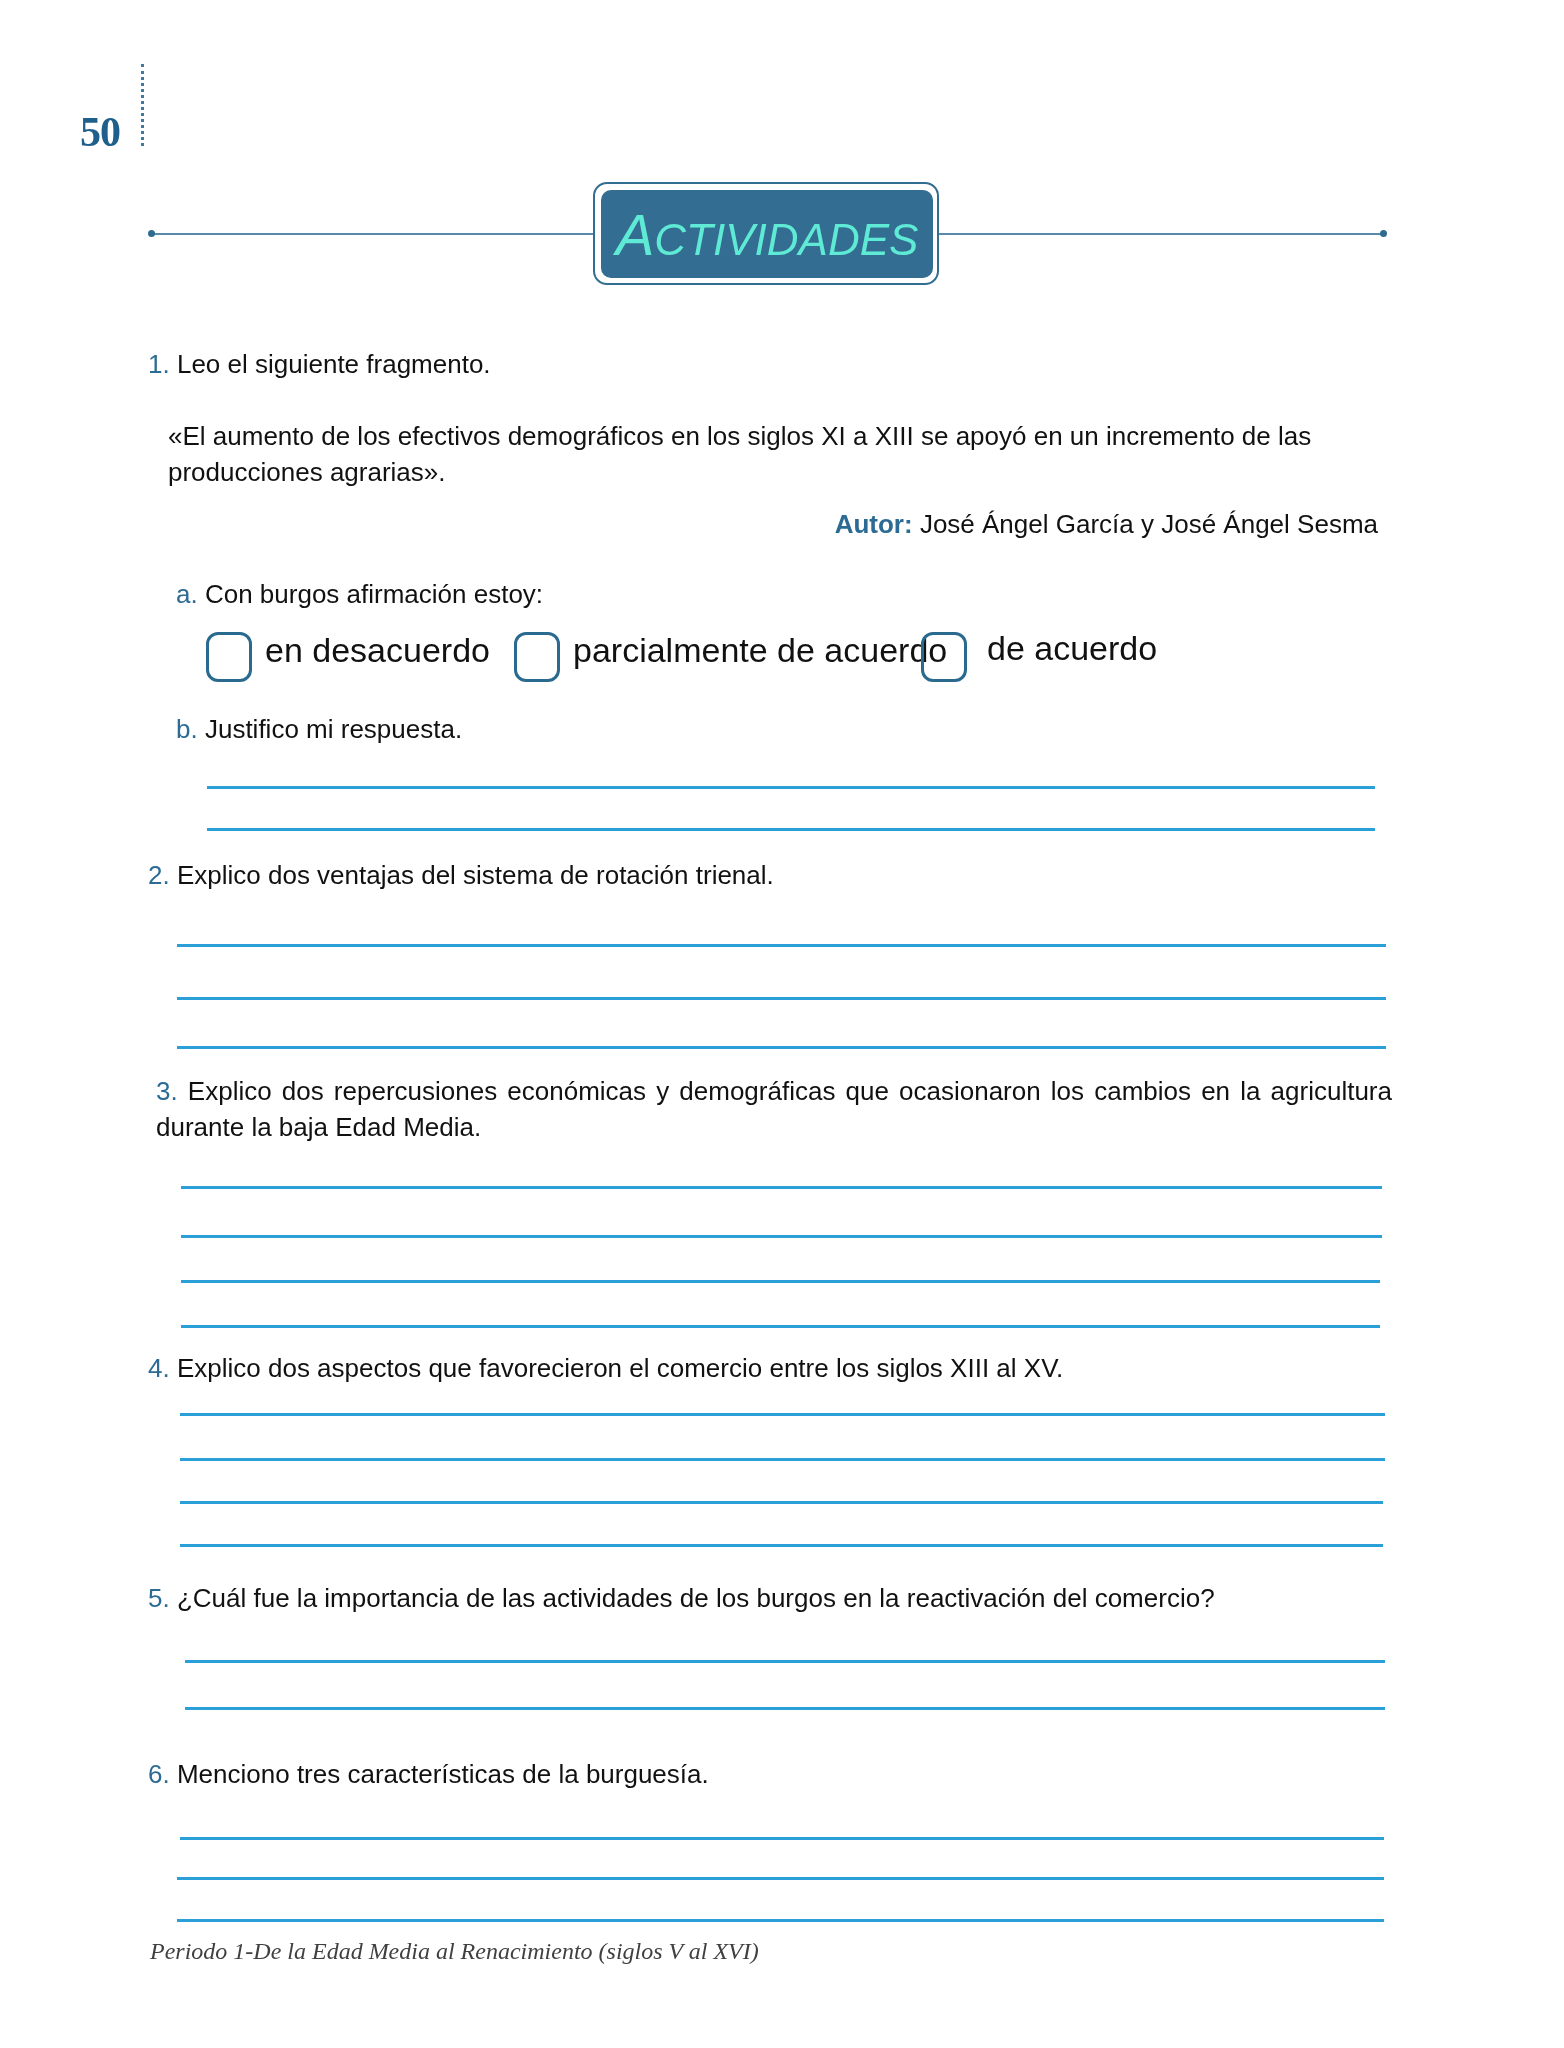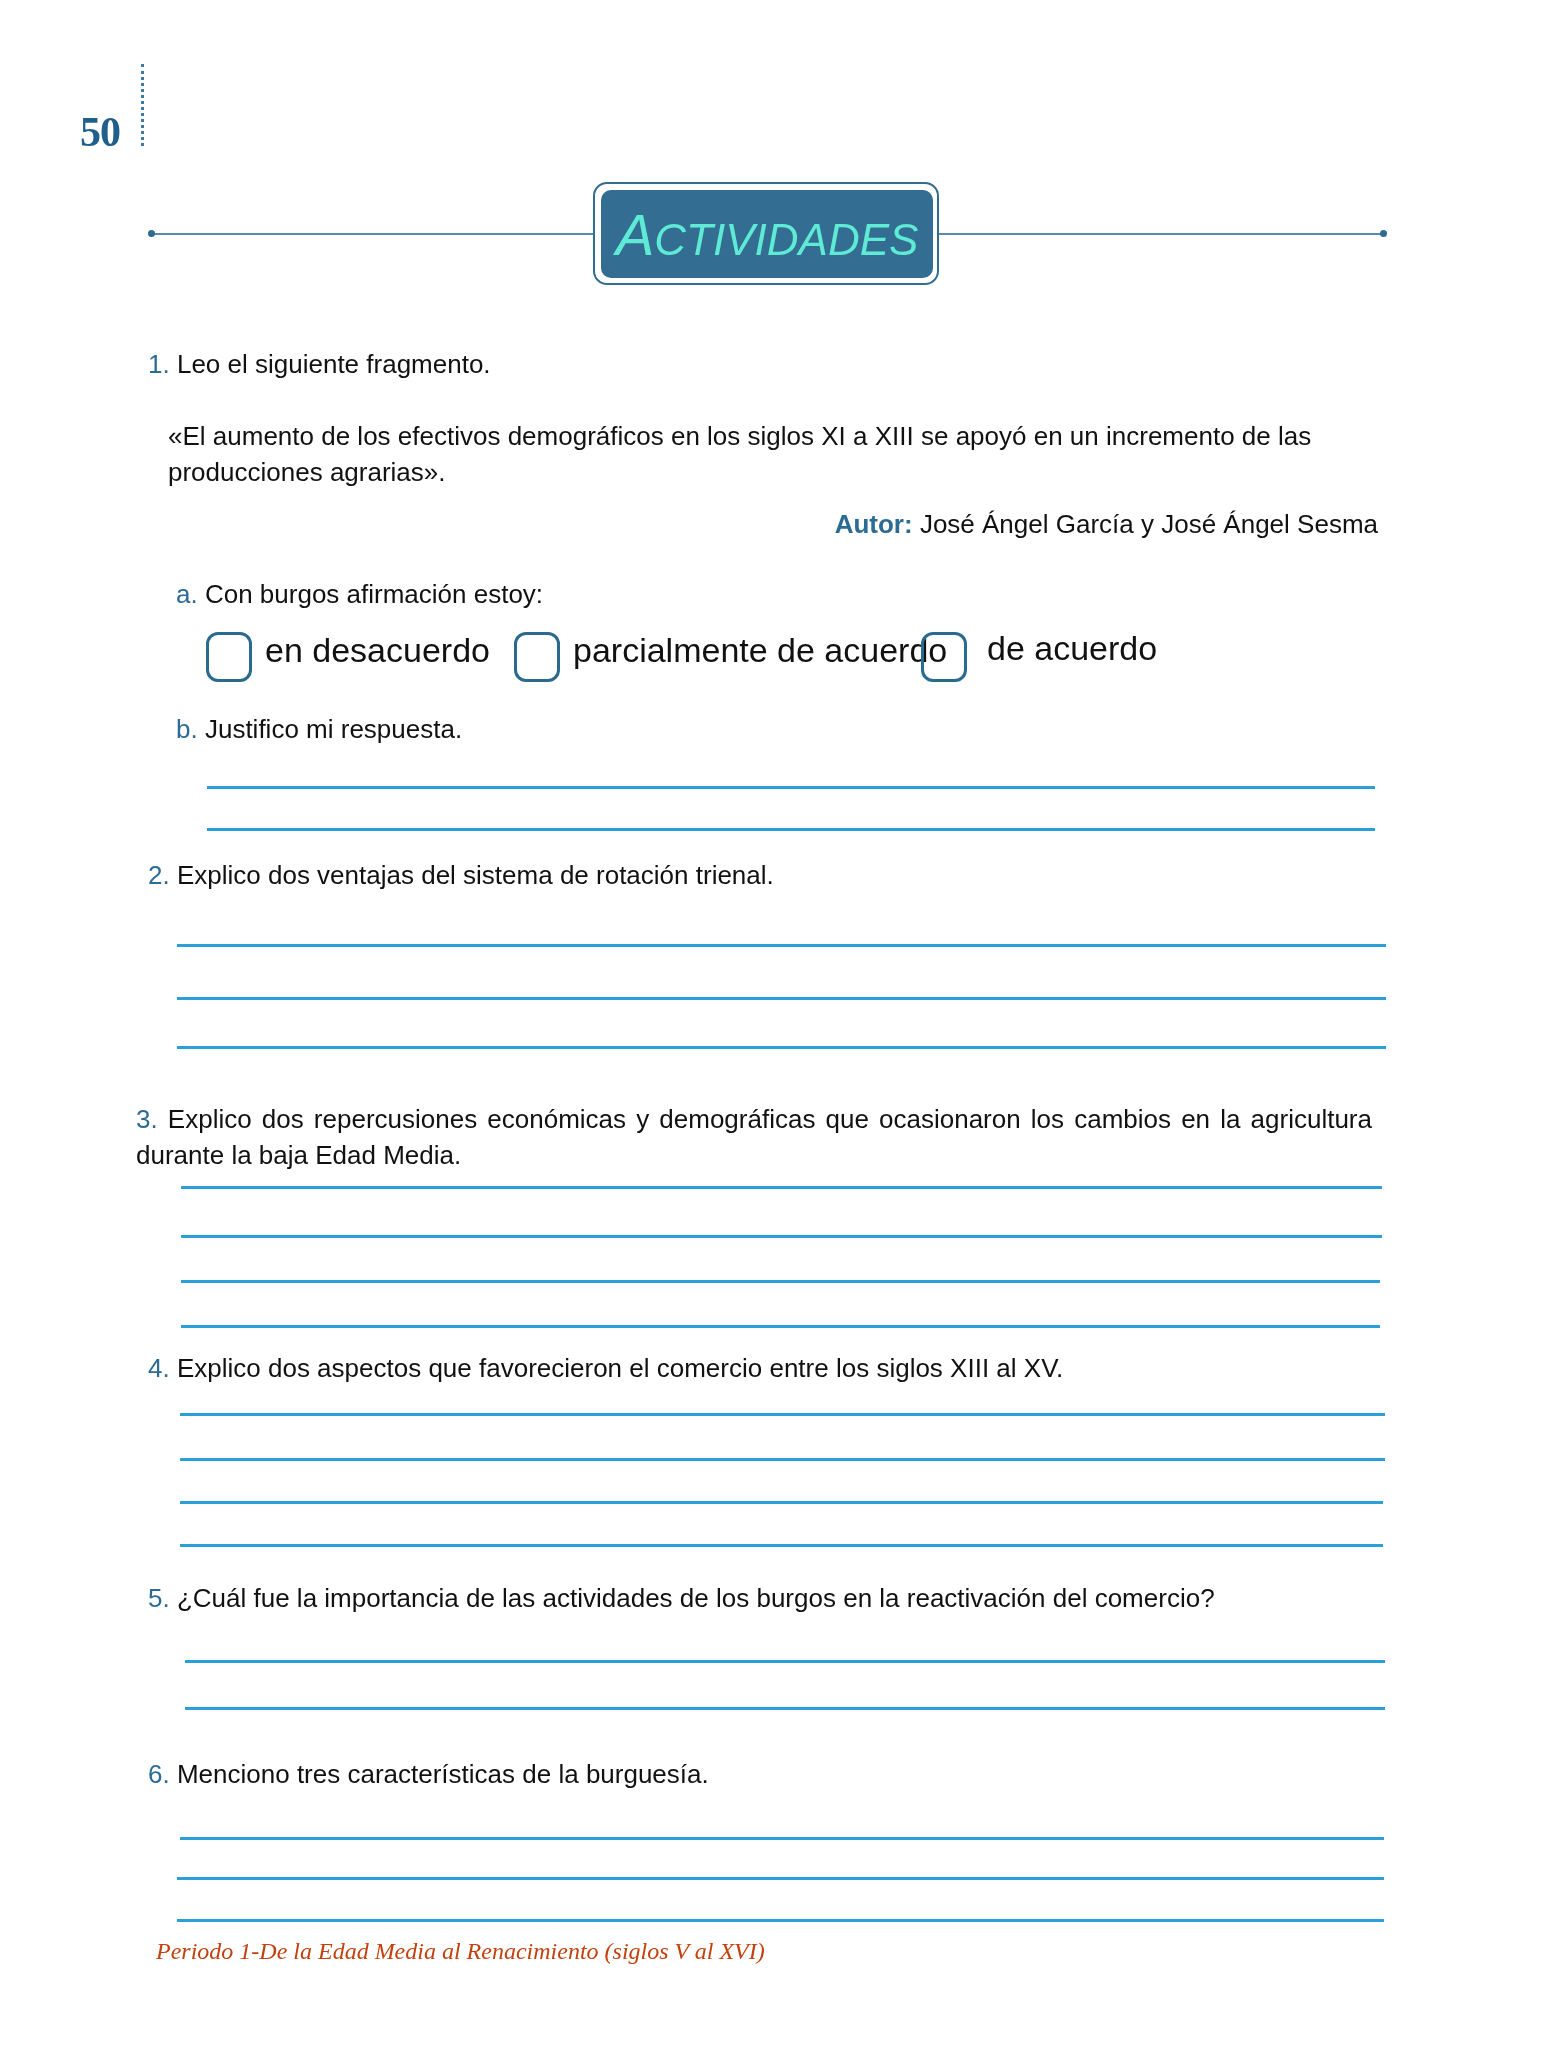--- a/index.html
+++ b/index.html
@@ -12,21 +12,21 @@
   .title-outer{left:593px;top:182px;width:346px;height:103px;border:2px solid #336d91;border-radius:14px;background:#fff;box-sizing:border-box;}
   .title-inner{left:601px;top:190px;width:332px;height:88px;background:#336d91;border-radius:10px;display:flex;align-items:center;justify-content:center;}
   .title-text{color:#5eead4;font-size:44px;letter-spacing:0px;font-variant:small-caps;font-style:italic;}
   .title-text .cap{font-size:58px;}
   .q{font-size:26px;line-height:36px;}
   .num{color:#2c6b93;}
   .black{color:#111;}
   .line{height:3px;background:#2a9fd8;}
   .cb{width:46px;height:50px;border:3px solid #2a6a8f;border-radius:12px;box-sizing:border-box;}
   .opt{font-size:34px;line-height:36px;}
-  .footer{left:150px;top:1938px;font-family:"Liberation Serif",serif;font-style:italic;font-size:24px;color:#c2410c;margin-left:6px;}
+  .footer{left:150px;top:1938px;font-family:"Liberation Serif",serif;font-style:italic;font-size:24px;color:#404040;}
   .quote{left:168px;top:418px;width:1210px;font-size:26px;line-height:36px;}
   .autor{right:186px;top:506px;font-size:26px;line-height:36px;}
   .autor .lbl{color:#2c6b93;font-weight:bold;text-align:center;}
 </style>
 </head>
 <body>
 
 <div class="abs page-num">50</div>
 <div class="abs page-dots"></div>
 
@@ -69,21 +69,21 @@
 <div class="abs line" style="left:207px;width:1168px;top:828px;"></div>
 
 <div class="abs q" style="left:148px;top:857px;">
   <span class="num">2.</span>
   <span class="black">Explico dos ventajas del sistema de rotación trienal.</span>
 </div>
 <div class="abs line" style="left:177px;width:1209px;top:944px;"></div>
 <div class="abs line" style="left:177px;width:1209px;top:997px;"></div>
 <div class="abs line" style="left:177px;width:1209px;top:1046px;"></div>
 
-<div class="abs q" style="left:136px;top:1073px;width:1236px;text-align:justify;margin-top:28px;">
+<div class="abs q" style="left:156px;top:1073px;width:1236px;text-align:justify;">
   <span class="num">3.</span>
   <span class="black">Explico dos repercusiones económicas y demográficas que ocasionaron los cambios en la agricultura durante la baja Edad Media.</span>
 </div>
 <div class="abs line" style="left:181px;width:1201px;top:1186px;"></div>
 <div class="abs line" style="left:181px;width:1201px;top:1235px;"></div>
 <div class="abs line" style="left:181px;width:1199px;top:1280px;"></div>
 <div class="abs line" style="left:181px;width:1199px;top:1325px;"></div>
 
 <div class="abs q" style="left:148px;top:1350px;">
   <span class="num">4.</span>

